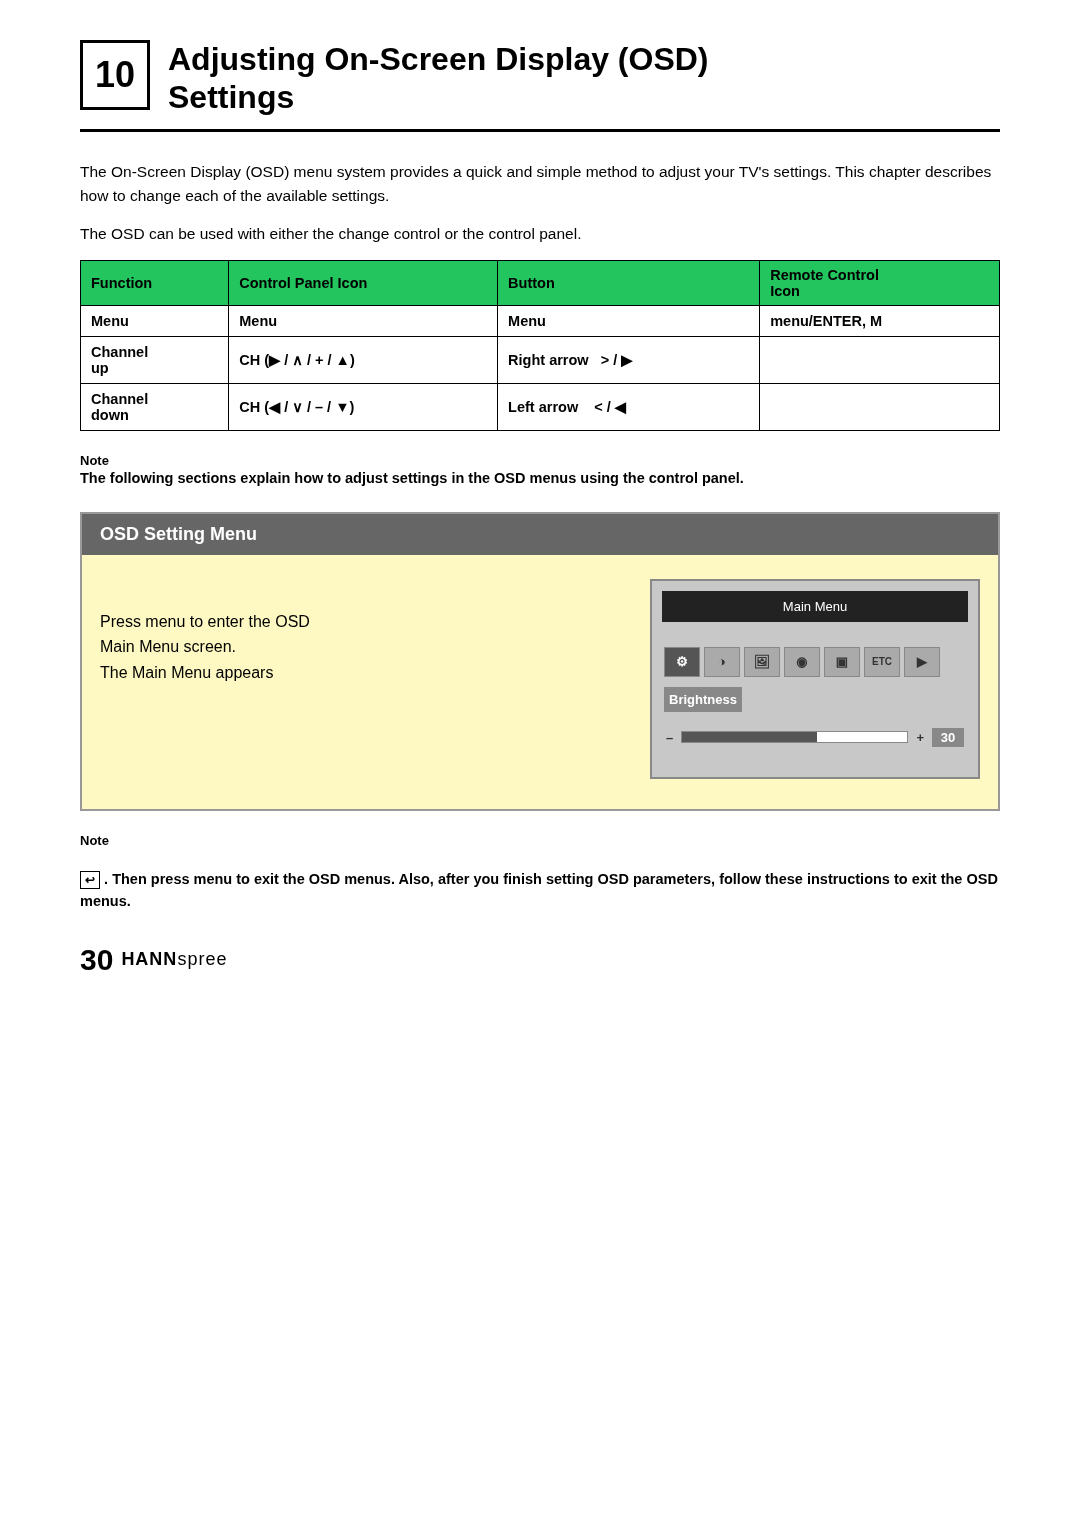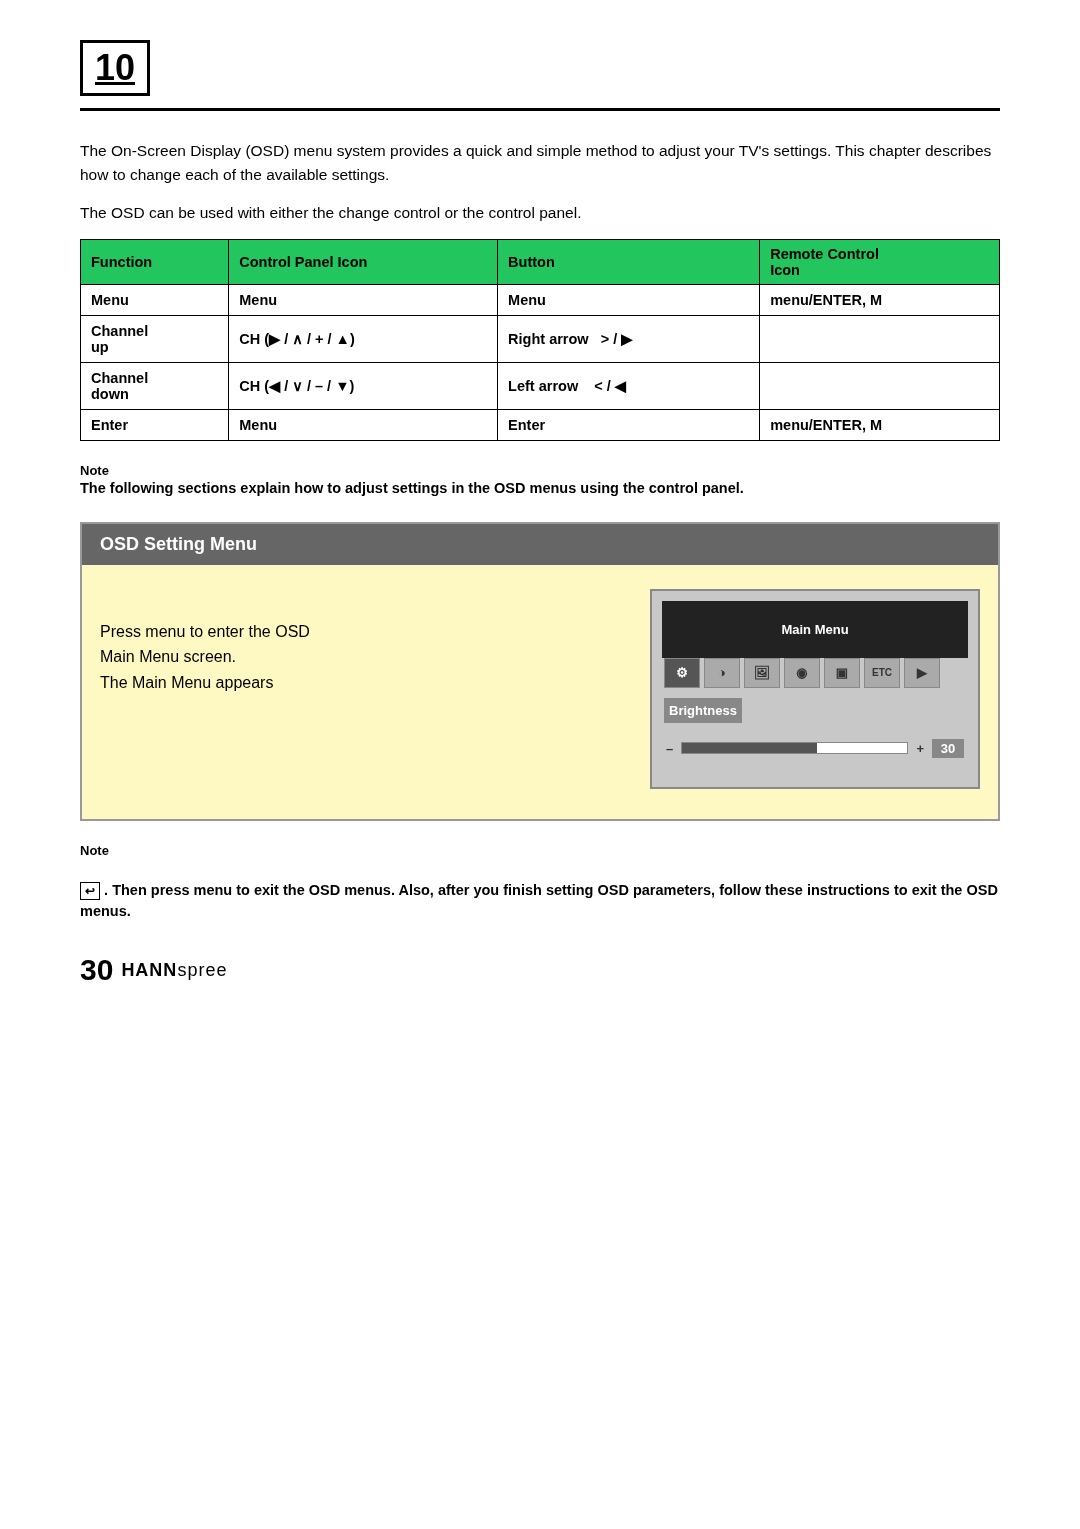--- a/index.html
+++ b/index.html
@@ -20,27 +20,26 @@
       margin-bottom: 28px;
       border-bottom: 3px solid #000;
       padding-bottom: 12px;
     }
     .chapter-number-box {
       background: #fff;
       border: 3px solid #000;
       font-size: 36px;
       font-weight: 900;
       min-width: 70px;
-      height: 56px;
+      height: 70px;
       display: flex;
       align-items: center;
       justify-content: center;
       margin-right: 18px;
       flex-shrink: 0;
-      text-decoration: underline;
     }
     .chapter-title {
       font-size: 32px;
       font-weight: 900;
       line-height: 1.2;
     }
 
     
     .body-text {
       font-size: 15.5px;
@@ -122,23 +121,23 @@
       min-height: 200px;
       padding: 10px;
       flex-shrink: 0;
       position: relative;
     }
     .tv-main-menu-bar {
       background: #222;
       color: #fff;
       font-size: 13px;
       text-align: center;
-      padding: 21px 8px;
-      margin-bottom: 0;
-      font-weight: 700;
+      padding: 8px 8px;
+      margin-bottom: 25px;
+      font-weight: 400;
     }
     .tv-icons-row {
       display: flex;
       flex-direction: row;
       align-items: center;
       gap: 4px;
       margin-bottom: 10px;
       padding: 0 2px;
     }
     .tv-icon {
@@ -230,20 +229,24 @@
       font-weight: 900;
       font-size: 18px;
     }
   </style>
 </head>
 <body>
 
 <div class="chapter-header">
   <div class="chapter-number-box">
     <span>10</span>
+  </div>
+  <div class="chapter-title">
+    <span>Adjusting On-Screen Display (OSD)</span><br>
+    <span>Settings</span>
   </div>
 </div>
 
 <p class="body-text">The On-Screen Display (OSD) menu system provides a quick and simple method to adjust your TV's settings. This chapter describes how to change each of the available settings.</p>
 <p class="body-text">The OSD can be used with either the change control or the control panel.</p>
 
 <table class="osd-table">
   <thead>
     <tr>
       <th>Function</th>
@@ -264,26 +267,20 @@
       <td><b>CH (▶ / ∧ / + / ▲)</b></td>
       <td><b>Right arrow &nbsp; &gt; / ▶</b></td>
       <td></td>
     </tr>
     <tr>
       <td><b>Channel<br>down</b></td>
       <td><b>CH (◀ / ∨ / – / ▼)</b></td>
       <td><b>Left arrow &nbsp;&nbsp; &lt; / ◀</b></td>
       <td></td>
     </tr>
-    <tr>
-      <td><b>Enter</b></td>
-      <td><b>Menu</b></td>
-      <td><b>Enter</b></td>
-      <td><b>menu/ENTER, M</b></td>
-    </tr>
   </tbody>
 </table>
 
 <div class="note-section">
   <div class="note-label">Note</div>
   <div class="note-text">The following sections explain how to adjust settings in the OSD menus using the control panel.</div>
 </div>
 
 <div class="osd-menu-box">
   <div class="osd-menu-title">OSD Setting Menu</div>

